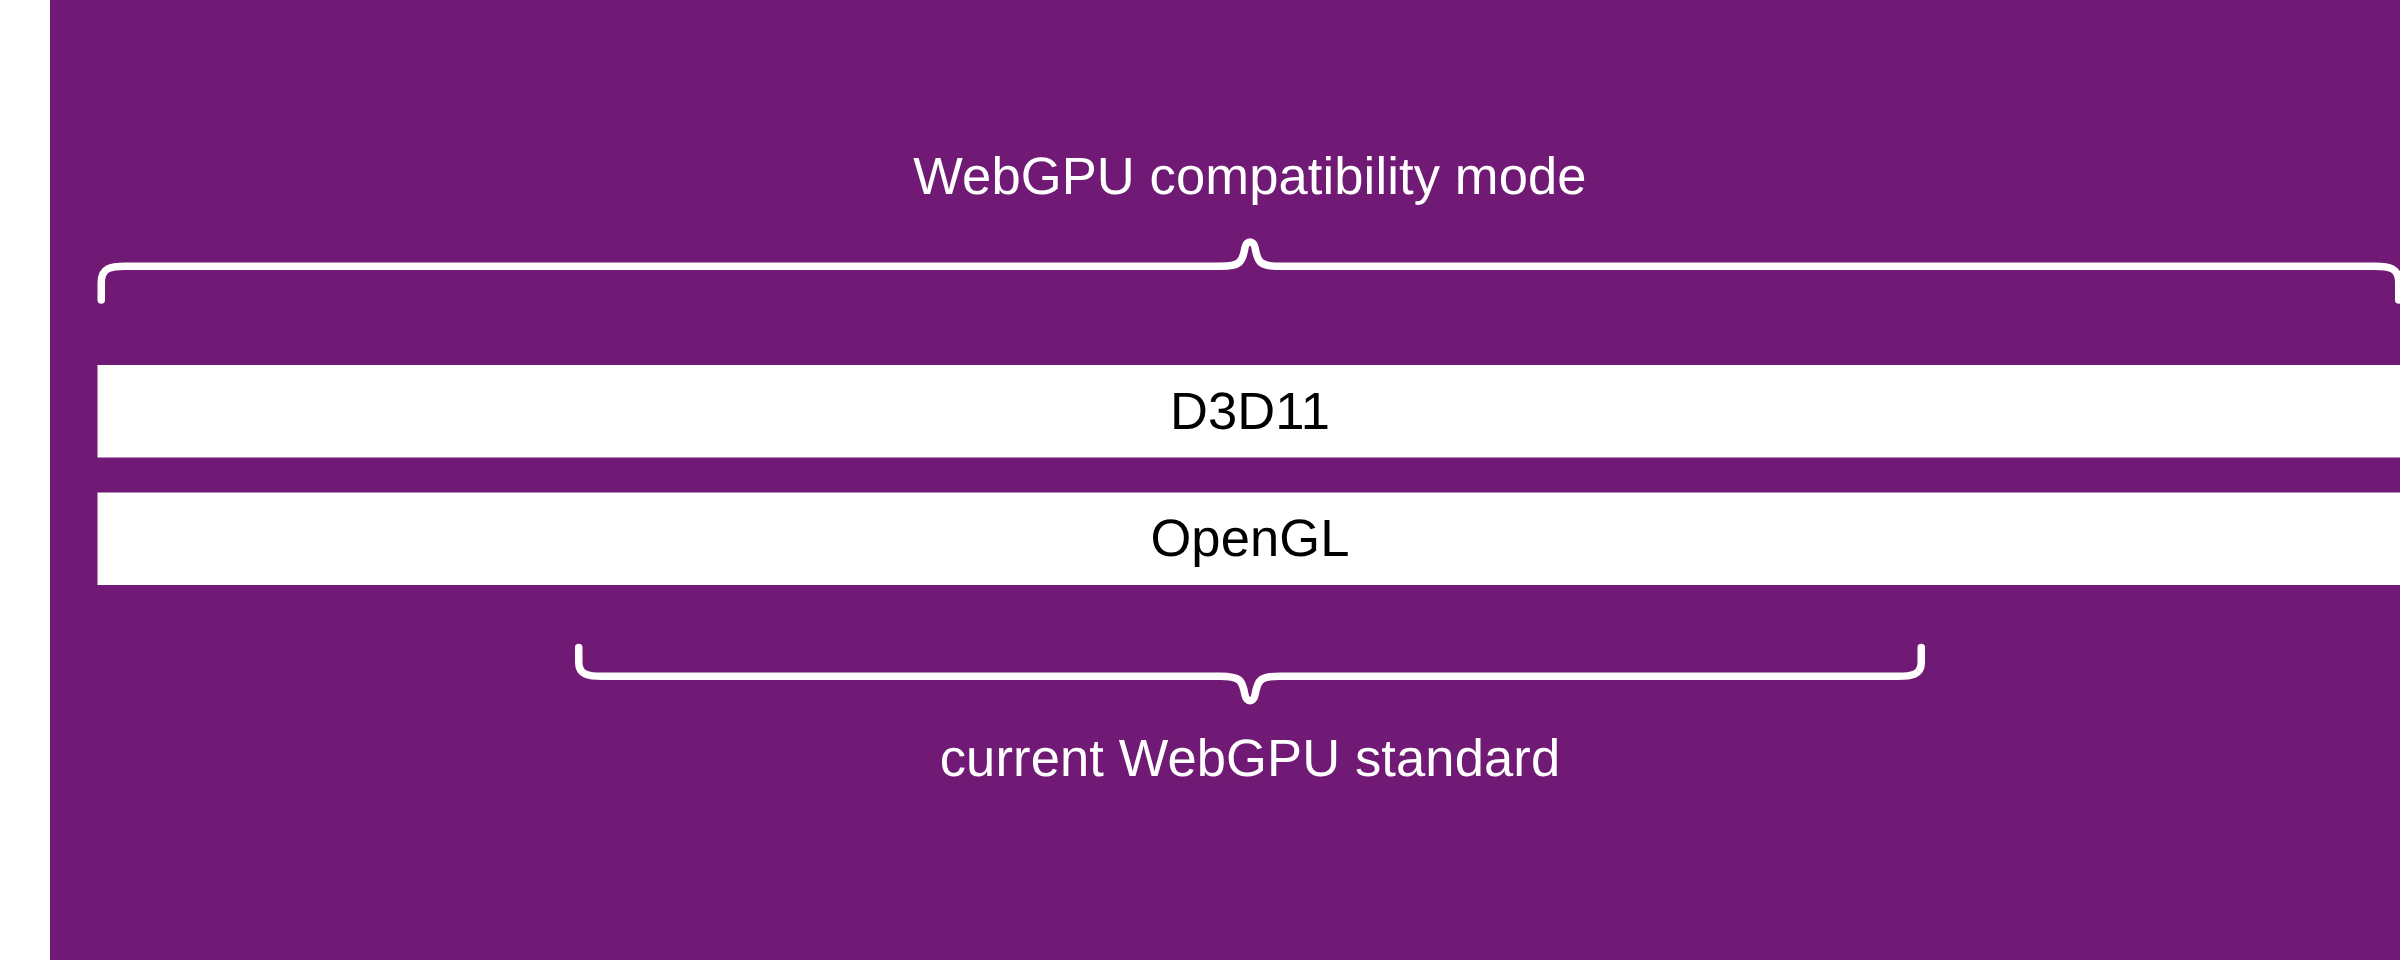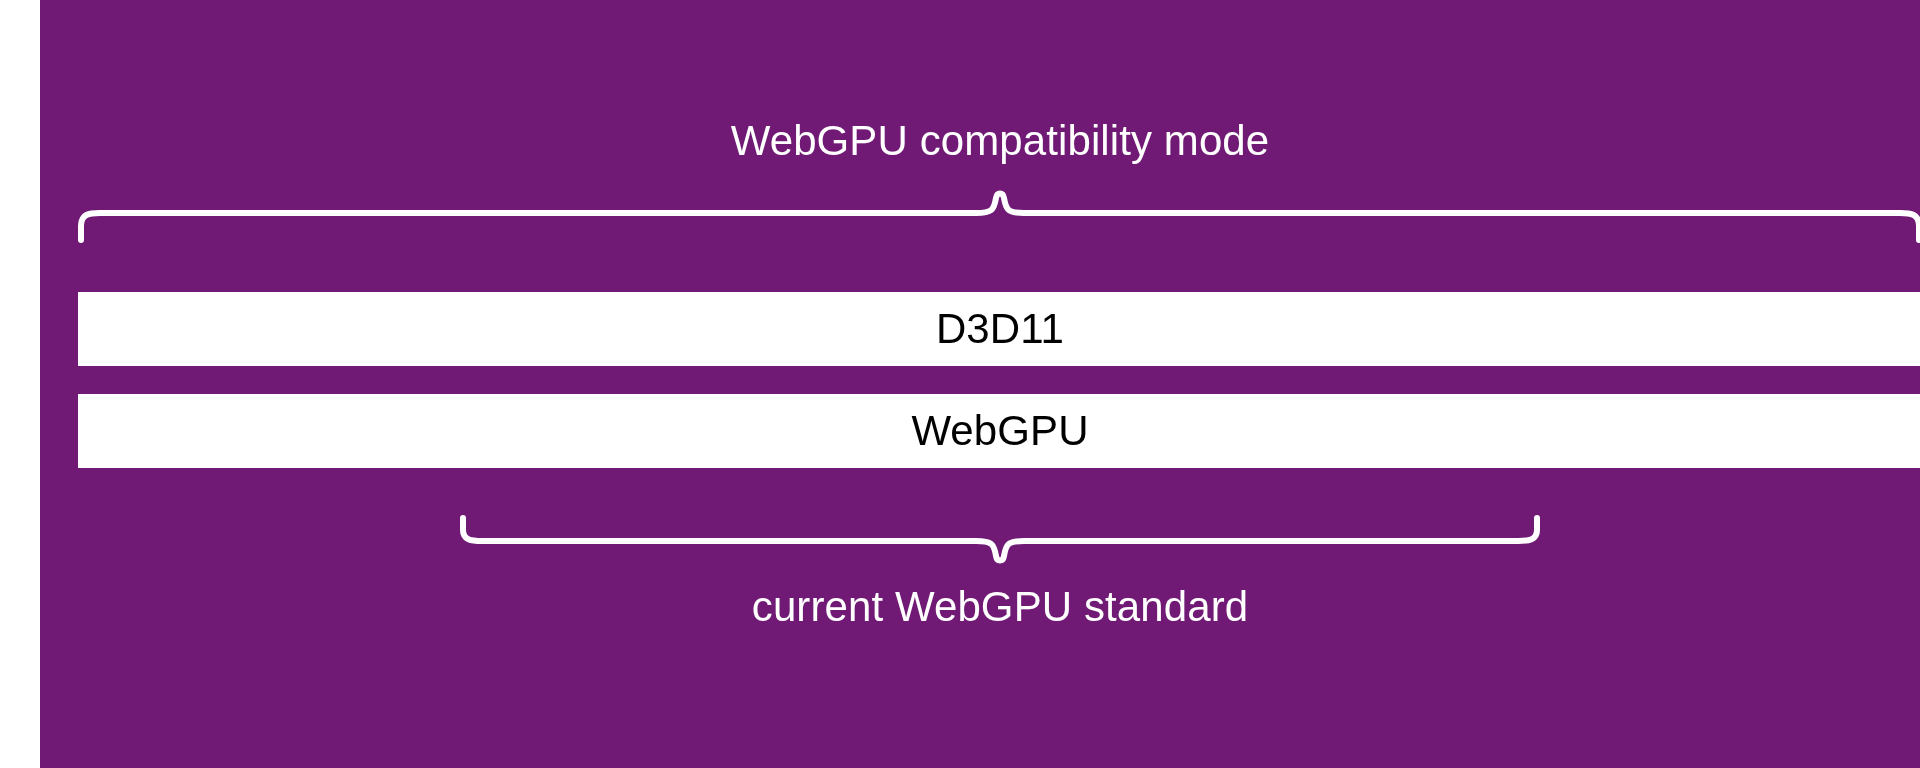--- a/index.html
+++ b/index.html
@@ -110,19 +110,19 @@
              L 1478 541
              C 1489 541 1497 540 1497 530
              L 1497 518"></path>
   </svg>
 
   <div id="api-row">
     <div class="api-box">
       <span class="api-box-label">D3D11</span>
     </div>
     <div class="api-box">
-      <span class="api-box-label">WebGPU</span>
+      <span class="api-box-label">OpenGL</span>
     </div>
   </div>
 
   <div class="brace-label" id="label-bottom">current WebGPU standard</div>
 
 </div>
 
 </body></html>

